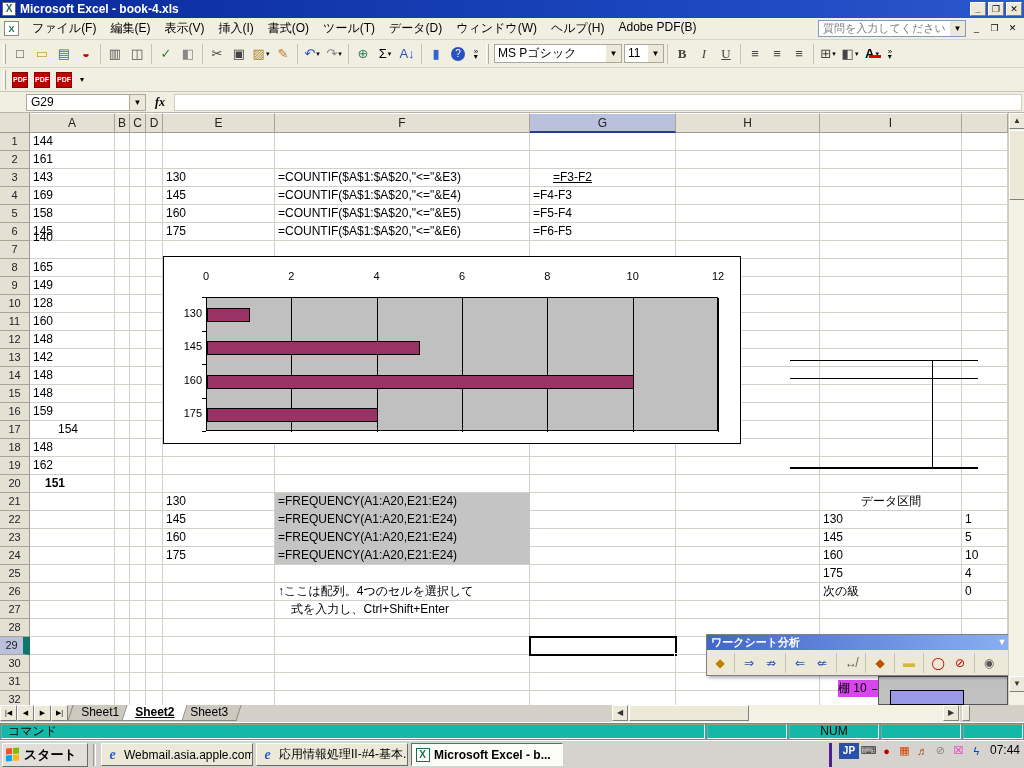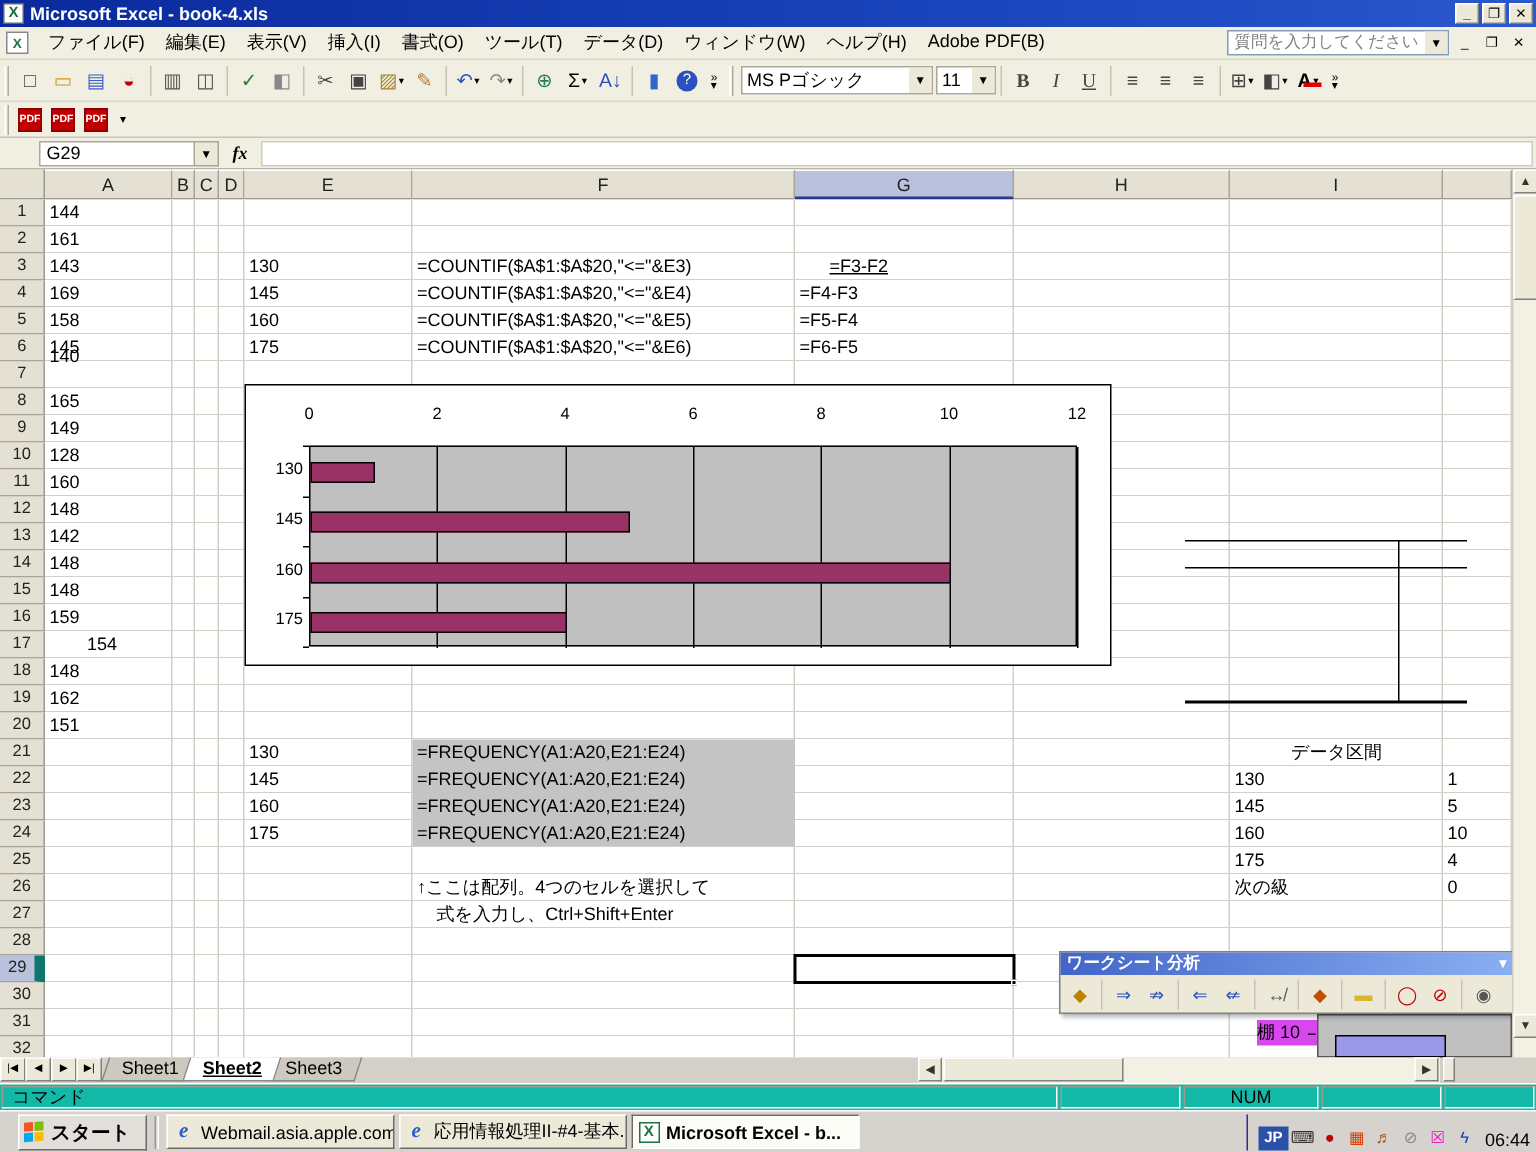--- a/index.html
+++ b/index.html
@@ -138,32 +138,32 @@
 
   
   .statusbar { position:absolute; left:0; top:722px; width:1024px; height:18px; background:#14b8a6;
     border-top:1px solid #fff; display:flex; align-items:center; font-size:12px; }
   .spanel { height:15px; border:1px solid; border-color:#9C9A8C #fff #fff #9C9A8C; margin:0 1px; padding:0 6px; line-height:13px; }
   .spanel.grow { flex:1; }
 
   
   .taskbar { position:absolute; left:0; top:740px; width:1024px; height:28px; background:#D6D3CE;
     border-top:1px solid #fff; display:flex; align-items:center; }
-  .startbtn { width:86px; height:24px; margin-left:12px; background:#E2DFDA; border:1px solid;
+  .startbtn { width:86px; height:24px; margin-left:2px; background:#E2DFDA; border:1px solid;
     border-color:#fff #6C6A66 #6C6A66 #fff; display:flex; align-items:center; font-weight:bold; font-size:13px; }
   .startlogo { width:14px; height:14px; margin:0 4px 0 3px; display:grid; grid-template-columns:6px 6px; grid-template-rows:6px 6px; gap:1px; transform:skewY(-4deg); }
   .startlogo i { display:block; }
   .qlsep { width:3px; height:22px; margin:0 5px; border-left:1px solid #9C9A8C; border-right:1px solid #fff; }
   .task { width:152px; height:23px; margin-right:3px; background:#ECE9D8; border:1px solid;
     border-color:#fff #6C6A66 #6C6A66 #fff; display:flex; align-items:center; font-size:12px; padding:0 3px; white-space:nowrap; overflow:hidden; }
   .task.active { background:#FDFDF8; border-color:#6C6A66 #fff #fff #6C6A66; font-weight:bold; }
   .task .ticon { width:15px; height:15px; margin-right:4px; flex:none; display:flex; align-items:center; justify-content:center; }
   .ie-icon { color:#2860C8; font-family:"Liberation Serif",serif; font-weight:bold; font-style:italic; font-size:14px; }
   .xl-icon { background:#fff; border:1px solid #1E7145; color:#1E7145; font-weight:bold; font-size:10px; width:14px; height:14px; text-align:center; line-height:12px; }
-  .tray { margin-left:auto; height:24px; display:flex; align-items:flex-end; border-left:1px solid #4c1d95; padding:0 4px 0 6px; }
+  .tray { margin-left:auto; height:24px; display:flex; align-items:flex-start; border-left:3px solid #4c1d95; padding:0 4px 0 6px; }
   .trayicon { width:17px; height:16px; display:flex; align-items:center; justify-content:center; font-size:11px; margin-left:1px; }
   .jp { background:#2B50A8; color:#fff; font-size:10px; font-weight:bold; width:20px; height:16px; }
   .clock { font-size:12px; margin-left:5px; white-space:nowrap; }
 </style>
 </head>
 <body>
 
 <div id="screen">
 
   <div class="titlebar">
@@ -418,21 +418,21 @@
       <div class="cell" style="left: 0px; width: 235px; top: 162px;">128</div>
       <div class="cell" style="left: 0px; width: 235px; top: 180px;">160</div>
       <div class="cell" style="left: 0px; width: 235px; top: 198px;">148</div>
       <div class="cell" style="left: 0px; width: 235px; top: 216px;">142</div>
       <div class="cell" style="left: 0px; width: 235px; top: 234px;">148</div>
       <div class="cell" style="left: 0px; width: 235px; top: 252px;">148</div>
       <div class="cell" style="left: 0px; width: 235px; top: 270px;">159</div>
       <div class="cell" style="left: 0px; width: 235px; top: 288px; padding-left: 28px;">154</div>
       <div class="cell" style="left: 0px; width: 235px; top: 306px;">148</div>
       <div class="cell" style="left: 0px; width: 235px; top: 324px;">162</div>
-      <div class="cell" style="left: 0px; width: 235px; top: 342px;">151</div>
+      <div class="cell" style="left: 12px; width: 235px; top: 342px; font-weight: bold;">151</div>
       <div class="cell" style="left: 133px; width: 262px; top: 36px;">130</div>
       <div class="cell" style="left: 133px; width: 262px; top: 54px;">145</div>
       <div class="cell" style="left: 133px; width: 262px; top: 72px;">160</div>
       <div class="cell" style="left: 133px; width: 262px; top: 90px;">175</div>
       <div class="cell" style="left: 245px; width: 405px; top: 36px;">=COUNTIF($A$1:$A$20,"&lt;="&amp;E3)</div>
       <div class="cell" style="left: 245px; width: 405px; top: 54px;">=COUNTIF($A$1:$A$20,"&lt;="&amp;E4)</div>
       <div class="cell" style="left: 245px; width: 405px; top: 72px;">=COUNTIF($A$1:$A$20,"&lt;="&amp;E5)</div>
       <div class="cell" style="left: 245px; width: 405px; top: 90px;">=COUNTIF($A$1:$A$20,"&lt;="&amp;E6)</div>
       <div class="cell" style="left: 520px; width: 296px; top: 36px; text-decoration: underline;">=F3-F2</div>
       <div class="cell" style="left: 500px; width: 296px; top: 54px;">=F4-F3</div>
@@ -629,17 +629,17 @@
       <span id="tray-icons" style="display:flex;align-items:center;">
           <div class="trayicon jp">JP</div>
           <div class="trayicon" style="color: rgb(51, 51, 51);">⌨</div>
           <div class="trayicon" style="color: rgb(192, 0, 0);">●</div>
           <div class="trayicon" style="color: rgb(216, 64, 0);">▦</div>
           <div class="trayicon" style="color: rgb(160, 80, 16);">♬</div>
           <div class="trayicon" style="color: rgb(136, 136, 136);">⊘</div>
           <div class="trayicon" style="color: rgb(224, 32, 192);">☒</div>
           <div class="trayicon" style="color: rgb(16, 64, 192);">ϟ</div>
         </span>
-      <span class="clock">06:44</span>
+      <span class="clock">07:44</span>
     </div>
   </div>
 
 </div>
 
 </body></html>

